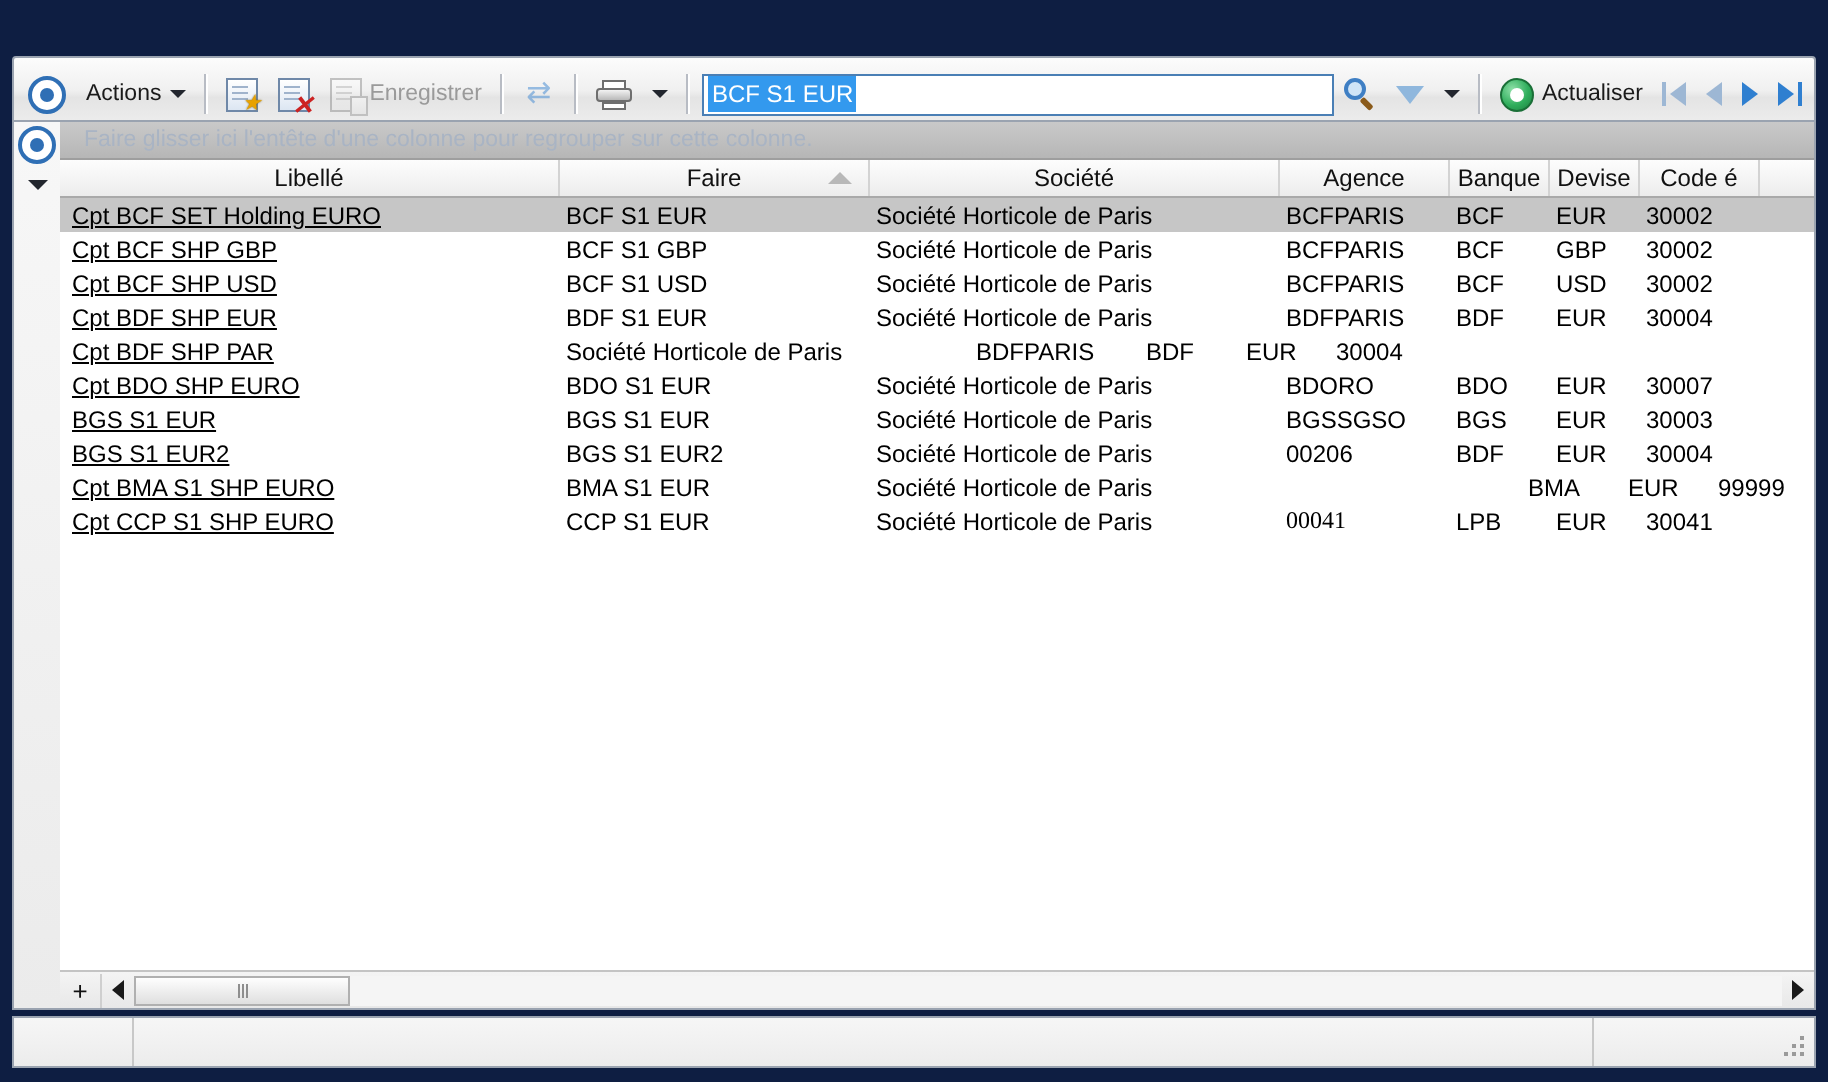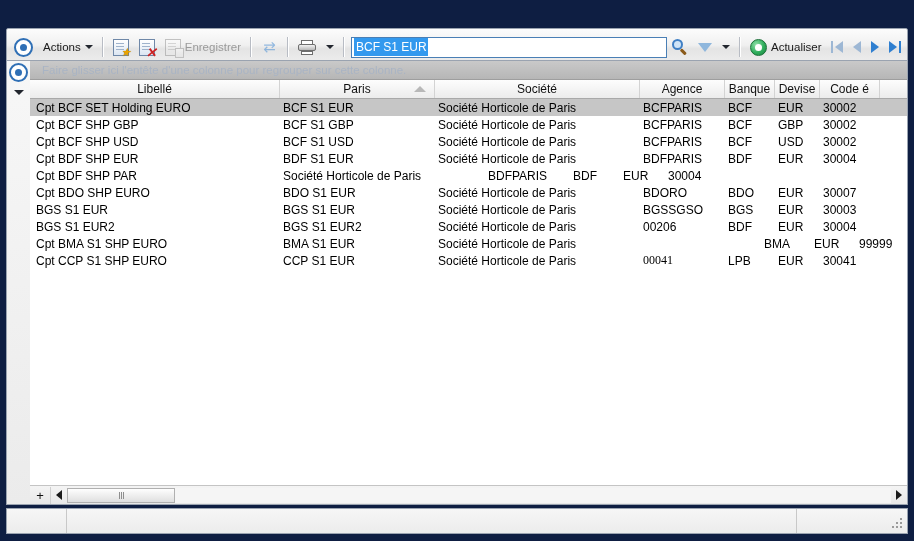--- a/index.html
+++ b/index.html
@@ -372,21 +372,21 @@
   .cell {
     box-sizing: border-box;
     display: flex;
     align-items: center;
     overflow: hidden;
     white-space: nowrap;
     padding: 0 3px;
     border-right: 1px solid transparent;
   }
   .cell.left { justify-content: flex-start; }
-  .cell.indent { padding-left: 6px; }
+  .cell.indent { padding-left: 6px; text-decoration: underline; }
 
   .hscroll {
     position: absolute;
     left: 0; bottom: 0;
     width: 100%;
     height: 19px;
     background: linear-gradient(to bottom,#f4f4f4,#e8e8e8);
     border-top: 1px solid #c4c4c4;
     display: flex;
     align-items: center;
@@ -575,21 +575,21 @@
 
   <div class="grid-panel">
 
     <div class="groupbar">Faire glisser ici l'entête d'une colonne pour regrouper sur cette colonne.</div>
 
     <div class="header-row" id="header-row">
         <div class="hcell" style="width: 250px; flex: 0 0 250px;">
           <span>Libellé</span>
         </div>
         <div class="hcell" style="width: 155px; flex: 0 0 155px;">
-          <span>Paris</span>
+          <span>Faire</span>
           <span class="sort-asc"></span>
         </div>
         <div class="hcell" style="width: 205px; flex: 0 0 205px;">
           <span>Société</span>
         </div>
         <div class="hcell" style="width: 85px; flex: 0 0 85px;">
           <span>Agence</span>
         </div>
         <div class="hcell" style="width: 50px; flex: 0 0 50px;">
           <span>Banque</span>

